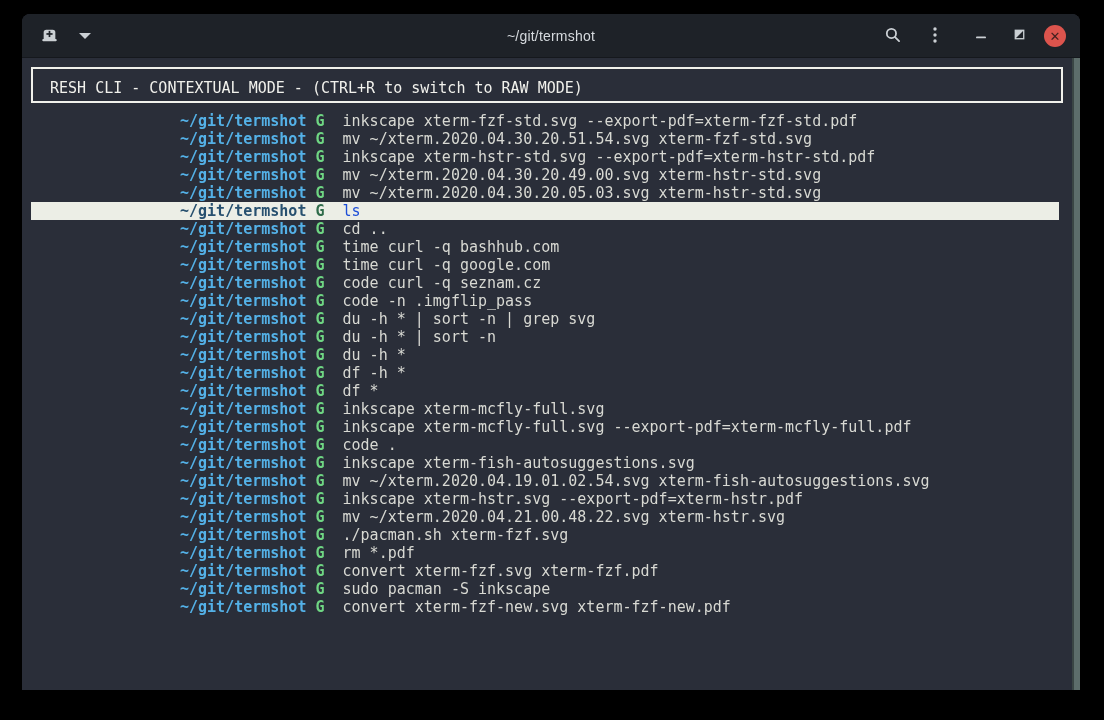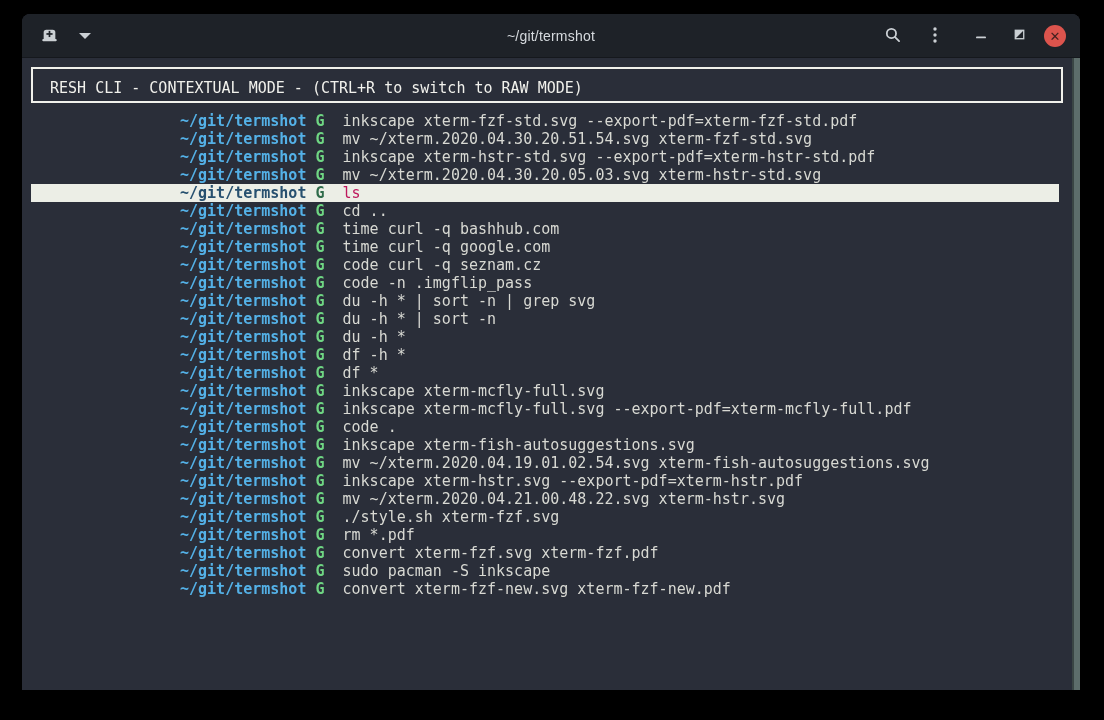--- a/index.html
+++ b/index.html
@@ -46,21 +46,21 @@
                  padding: 0 7px; color: #f1f1ec; font-size: 15px; white-space: pre; margin-top: 20px; }
 
   .rows { position: absolute; left: 0; top: 54px; width: 100%; }
   .row { height: 18px; margin: 0 21px 0 9px; padding-left: 149px; white-space: pre; }
   .row .path { color: #54b1e7; font-weight: bold; }
   .row .flag { color: #6fd683; font-weight: bold; margin-left: 1ch; }
   .row .cmd  { color: #d8d9d3; margin-left: 2ch; text-align: right; }
   .row.selected { background: #eceee6; }
   .row.selected .path { color: #27506f; }
   .row.selected .flag { color: #2f6b4a; }
-  .row.selected .cmd  { color: #be185d; }
+  .row.selected .cmd  { color: #1d4ed8; }
 
   .scrollbar { position: absolute; right: 0; top: 0; width: 8px; height: 632px;
                background: #5d6d6b; border-left: 2px solid #3a4544; }
 </style>
 </head>
 <body>
 
 <div class="stage">
   <div class="window">
 
@@ -123,40 +123,41 @@
     </div>
 
     <div class="terminal">
       <div class="resh-box">
         <span class="resh-legend">RESH CLI - CONTEXTUAL MODE - (CTRL+R to switch to RAW MODE)</span>
       </div>
       <div class="rows" id="rows">
           <div class="row"><span class="path">~/git/termshot</span><span class="flag">G</span><span class="cmd">inkscape xterm-fzf-std.svg --export-pdf=xterm-fzf-std.pdf</span></div>
           <div class="row"><span class="path">~/git/termshot</span><span class="flag">G</span><span class="cmd">mv ~/xterm.2020.04.30.20.51.54.svg xterm-fzf-std.svg</span></div>
           <div class="row"><span class="path">~/git/termshot</span><span class="flag">G</span><span class="cmd">inkscape xterm-hstr-std.svg --export-pdf=xterm-hstr-std.pdf</span></div>
+          <div class="row"><span class="path">~/git/termshot</span><span class="flag">G</span><span class="cmd">mv ~/xterm.2020.04.30.20.49.00.svg xterm-hstr-std.svg</span></div>
           <div class="row"><span class="path">~/git/termshot</span><span class="flag">G</span><span class="cmd">mv ~/xterm.2020.04.30.20.05.03.svg xterm-hstr-std.svg</span></div>
           <div class="row selected"><span class="path">~/git/termshot</span><span class="flag">G</span><span class="cmd">ls</span></div>
           <div class="row"><span class="path">~/git/termshot</span><span class="flag">G</span><span class="cmd">cd ..</span></div>
           <div class="row"><span class="path">~/git/termshot</span><span class="flag">G</span><span class="cmd">time curl -q bashhub.com</span></div>
           <div class="row"><span class="path">~/git/termshot</span><span class="flag">G</span><span class="cmd">time curl -q google.com</span></div>
           <div class="row"><span class="path">~/git/termshot</span><span class="flag">G</span><span class="cmd">code curl -q seznam.cz</span></div>
           <div class="row"><span class="path">~/git/termshot</span><span class="flag">G</span><span class="cmd">code -n .imgflip_pass</span></div>
           <div class="row"><span class="path">~/git/termshot</span><span class="flag">G</span><span class="cmd">du -h * | sort -n | grep svg</span></div>
           <div class="row"><span class="path">~/git/termshot</span><span class="flag">G</span><span class="cmd">du -h * | sort -n</span></div>
           <div class="row"><span class="path">~/git/termshot</span><span class="flag">G</span><span class="cmd">du -h *</span></div>
           <div class="row"><span class="path">~/git/termshot</span><span class="flag">G</span><span class="cmd">df -h *</span></div>
           <div class="row"><span class="path">~/git/termshot</span><span class="flag">G</span><span class="cmd">df *</span></div>
           <div class="row"><span class="path">~/git/termshot</span><span class="flag">G</span><span class="cmd">inkscape xterm-mcfly-full.svg</span></div>
           <div class="row"><span class="path">~/git/termshot</span><span class="flag">G</span><span class="cmd">inkscape xterm-mcfly-full.svg --export-pdf=xterm-mcfly-full.pdf</span></div>
           <div class="row"><span class="path">~/git/termshot</span><span class="flag">G</span><span class="cmd">code .</span></div>
           <div class="row"><span class="path">~/git/termshot</span><span class="flag">G</span><span class="cmd">inkscape xterm-fish-autosuggestions.svg</span></div>
           <div class="row"><span class="path">~/git/termshot</span><span class="flag">G</span><span class="cmd">mv ~/xterm.2020.04.19.01.02.54.svg xterm-fish-autosuggestions.svg</span></div>
           <div class="row"><span class="path">~/git/termshot</span><span class="flag">G</span><span class="cmd">inkscape xterm-hstr.svg --export-pdf=xterm-hstr.pdf</span></div>
           <div class="row"><span class="path">~/git/termshot</span><span class="flag">G</span><span class="cmd">mv ~/xterm.2020.04.21.00.48.22.svg xterm-hstr.svg</span></div>
-          <div class="row"><span class="path">~/git/termshot</span><span class="flag">G</span><span class="cmd">./style.sh xterm-fzf.svg</span></div>
+          <div class="row"><span class="path">~/git/termshot</span><span class="flag">G</span><span class="cmd">./pacman.sh xterm-fzf.svg</span></div>
           <div class="row"><span class="path">~/git/termshot</span><span class="flag">G</span><span class="cmd">rm *.pdf</span></div>
           <div class="row"><span class="path">~/git/termshot</span><span class="flag">G</span><span class="cmd">convert xterm-fzf.svg xterm-fzf.pdf</span></div>
           <div class="row"><span class="path">~/git/termshot</span><span class="flag">G</span><span class="cmd">sudo pacman -S inkscape</span></div>
           <div class="row"><span class="path">~/git/termshot</span><span class="flag">G</span><span class="cmd">convert xterm-fzf-new.svg xterm-fzf-new.pdf</span></div>
         </div>
       <div class="scrollbar"></div>
     </div>
 
   </div>
 </div>

